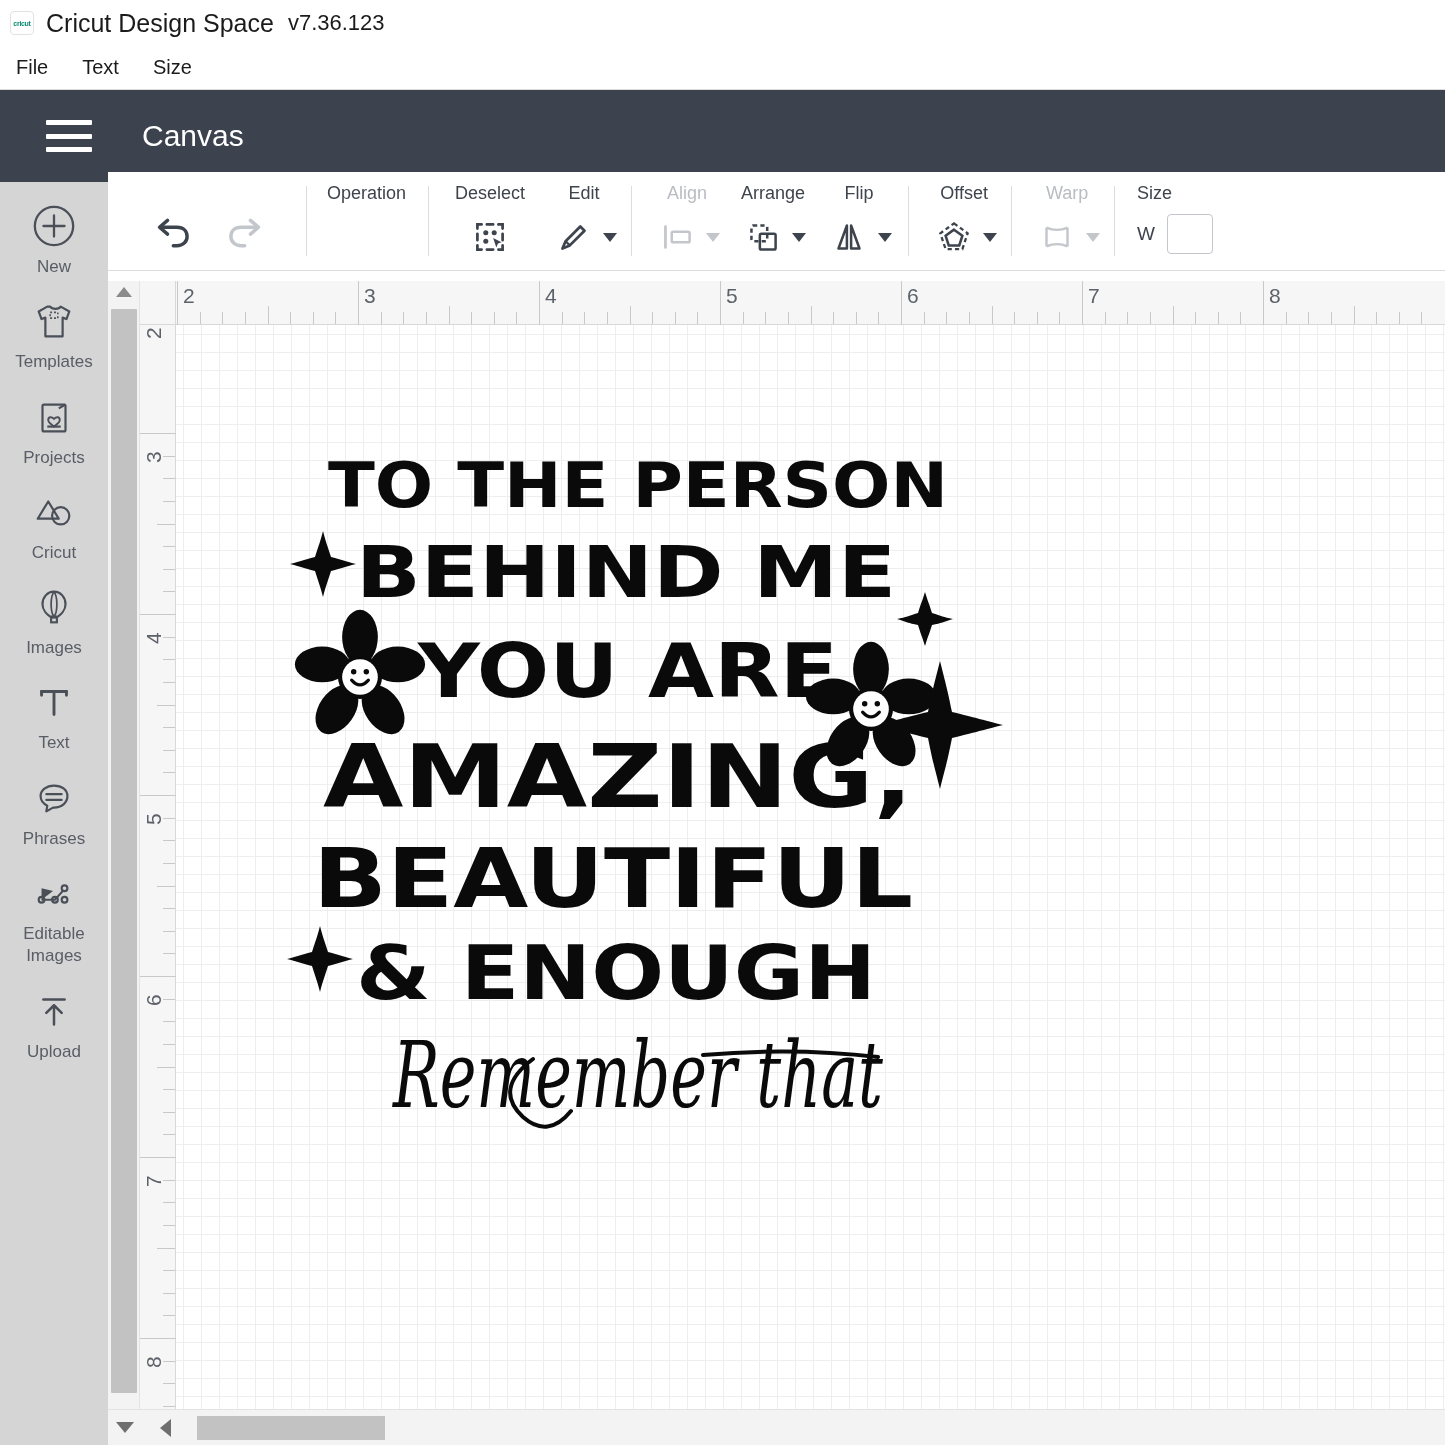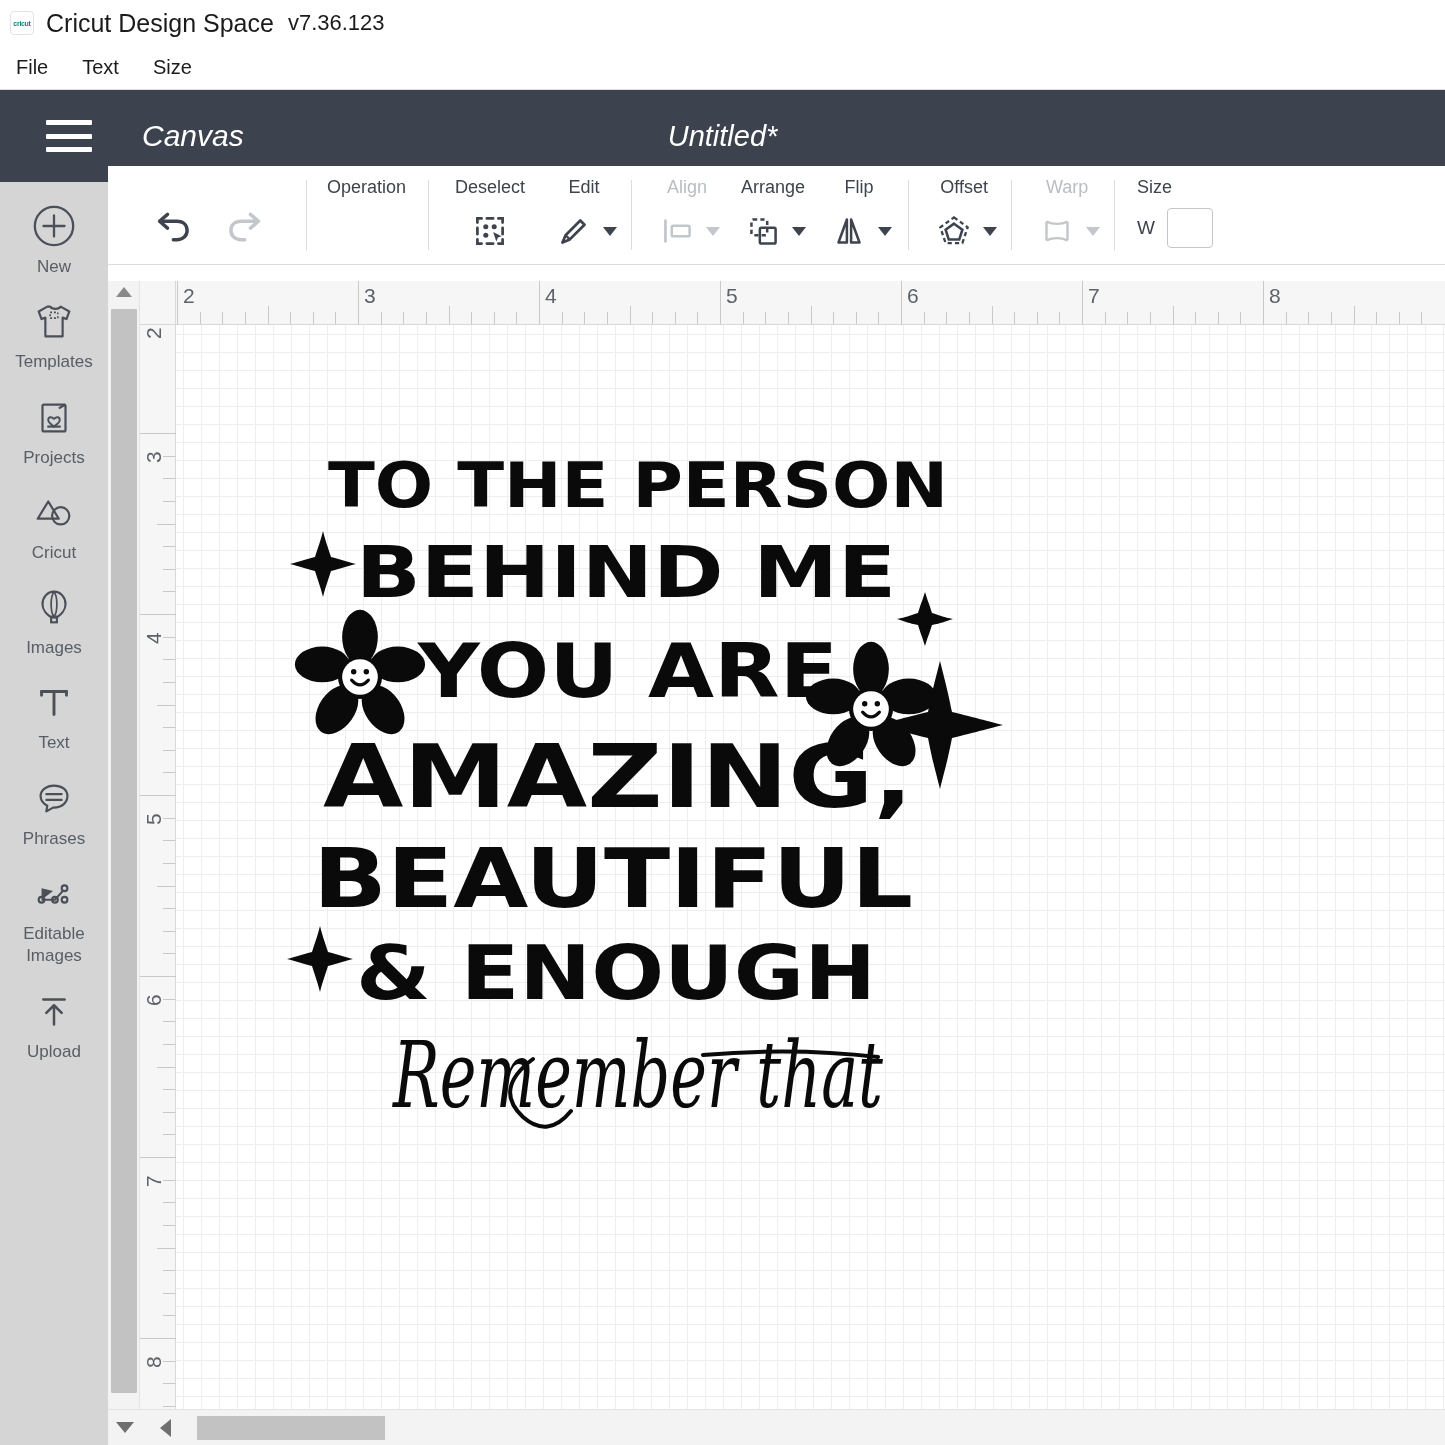--- a/index.html
+++ b/index.html
@@ -29,21 +29,21 @@
   .menubar {
     position: absolute; left: 0; top: 46px; width: 1445px; height: 44px;
     background: #ffffff; display: flex; align-items: center; padding-left: 16px;
     border-bottom: 1px solid #dcdcdc;
   }
   .menu-item { font-size: 20px; color: #1b1b1b; margin-right: 34px; cursor: default; }
 
   
   .header {
     position: absolute; left: 0; top: 90px; width: 1445px; height: 92px;
-    background: #3c434e; display: flex; align-items: center; font-style: italic;
+    background: #3c434e; display: flex; align-items: center;
   }
   .hamburger { margin-left: 46px; width: 46px; height: 32px; display: flex;
     flex-direction: column; justify-content: space-between; cursor: pointer; }
   .hamburger i { display: block; height: 5px; background: #ffffff; border-radius: 1px; }
   .header-canvas-label { color: #ffffff; font-size: 30px; margin-left: 50px; }
   .header-title { position: absolute; left: 0; width: 1445px; text-align: center;
     color: #ffffff; font-size: 29px; pointer-events: none; }
 
   
   .sidebar {
@@ -52,21 +52,21 @@
   }
   .side-item { width: 108px; display: flex; flex-direction: column;
     align-items: center; margin-bottom: 18px; cursor: pointer; }
   .side-icon { width: 52px; height: 52px; display: flex; align-items: center;
     justify-content: center; color: #4a4f58; }
   .side-label { font-size: 17px; color: #585d66; margin-top: 4px; text-align: center; line-height: 1.25; }
   .side-item.two-line .side-label { line-height: 1.3; }
 
   
   .toolbar {
-    position: absolute; left: 108px; top: 166px; width: 1337px; height: 99px;
+    position: absolute; left: 108px; top: 172px; width: 1337px; height: 99px;
     background: #ffffff; border-bottom: 1px solid #dcdcdc;
     display: flex; align-items: flex-start; padding-top: 8px;
   }
   .tb-group { display: flex; flex-direction: column; align-items: center;
     justify-content: flex-start; height: 88px; position: relative; }
   .tb-label { font-size: 18px; color: #3e444d; height: 26px; line-height: 26px; }
   .tb-label.disabled { color: #b9bcc1; }
   .tb-row { display: flex; align-items: center; gap: 6px; margin-top: 8px; }
   .tb-sep { width: 1px; height: 70px; background: #dcdcdc; margin: 6px 10px 0 10px; align-self: flex-start;}
   .caret { width: 0; height: 0; border-left: 7px solid transparent;
@@ -152,21 +152,20 @@
     <div class="menu-item">Size</div>
   </div>
 
   <div class="header">
     <div class="hamburger">
         <i></i>
         <i></i>
         <i></i>
       </div>
     <div class="header-canvas-label">Canvas</div>
-    <div class="header-title">Untitled*</div>
   </div>
 
   <div class="sidebar">
 
     <div class="side-item">
       <div class="side-icon">
         <svg viewBox="0 0 48 48" width="46" height="46">
             <circle cx="24" cy="24" r="20" fill="none" stroke="#4a4f58" stroke-width="2.4"></circle>
             <path d="M24 13v22M13 24h22" stroke="#4a4f58" stroke-width="2.4" stroke-linecap="round"></path>
           </svg>

